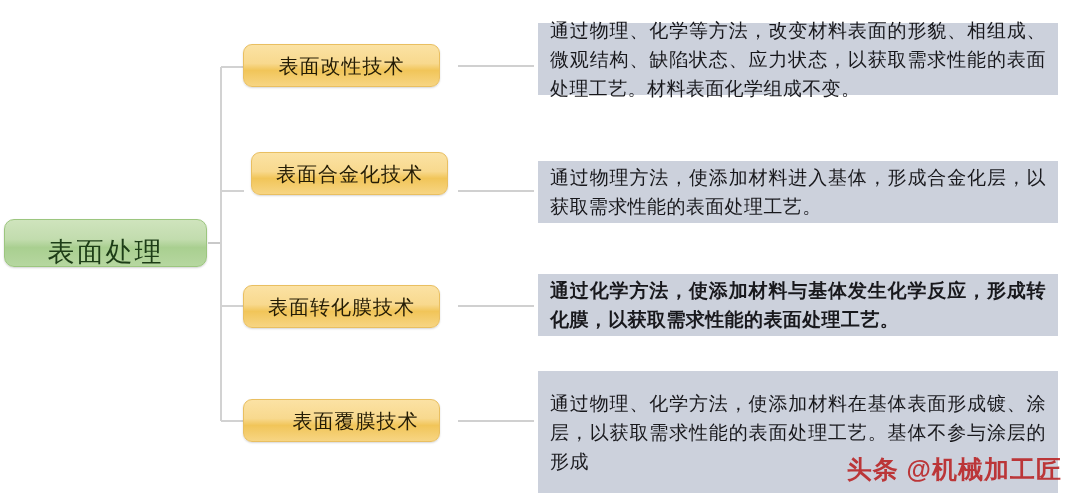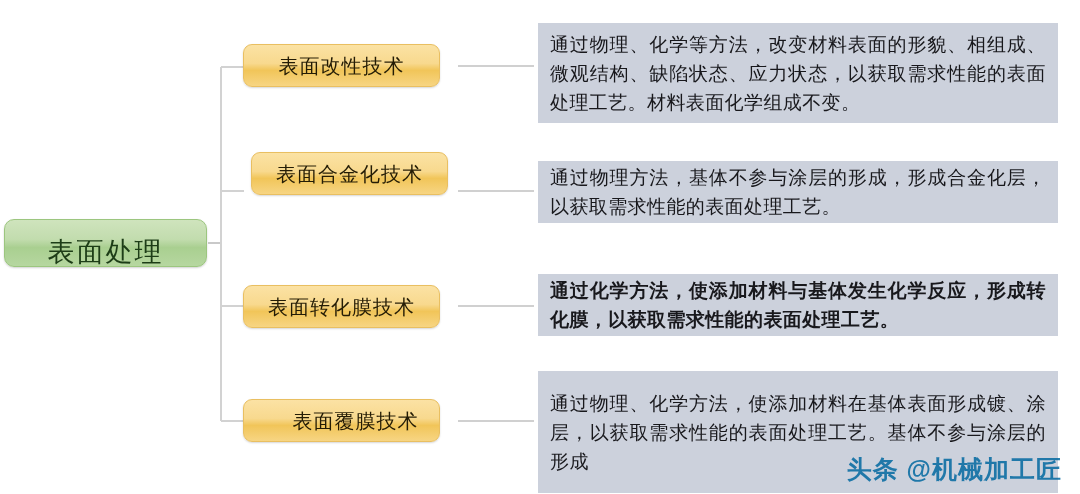--- a/index.html
+++ b/index.html
@@ -122,21 +122,21 @@
     text-align: justify;
   }
 
   
   .watermark {
     position: absolute;
     right: 18px;
     bottom: 8px;
     font-size: 25px;
     font-weight: bold;
-    color: #0369a1;
+    color: #b91c1c;
     opacity: 0.85;
     letter-spacing: 1px;
     font-family: "Liberation Sans", "DejaVu Sans", sans-serif;
     white-space: nowrap;
     margin-left: 40px;
   }
 </style>
 </head>
 <body>
 
@@ -150,30 +150,30 @@
   <div class="bracket-vertical"></div>
   <div class="bracket-stub" style="left:221px; top:66px;"></div>
   <div class="bracket-stub" style="left:221px; top:190px;"></div>
   <div class="bracket-stub" style="left:221px; top:305px;"></div>
   <div class="bracket-stub" style="left:221px; top:420px;"></div>
 
   <div class="branch-node" style="top:44px;">
     <span class="node-label">表面改性技术</span>
   </div>
   <div class="leaf-link" style="top:65px;"></div>
-  <div class="desc-box" style="top:23px; height:100px;">
+  <div class="desc-box" style="top:23px; height:72px;">
     <span class="desc-text">通过物理、化学等方法，改变材料表面的形貌、相组成、微观结构、缺陷状态、应力状态，以获取需求性能的表面处理工艺。材料表面化学组成不变。</span>
   </div>
 
   <div class="branch-node" style="top:152px;margin-left:8px;">
     <span class="node-label">表面合金化技术</span>
   </div>
   <div class="leaf-link" style="top:190px;"></div>
   <div class="desc-box" style="top:161px; height:62px;">
-    <span class="desc-text">通过物理方法，基体不参与涂层的形成，形成合金化层，以获取需求性能的表面处理工艺。</span>
+    <span class="desc-text">通过物理方法，使添加材料进入基体，形成合金化层，以获取需求性能的表面处理工艺。</span>
   </div>
 
   <div class="branch-node" style="top:285px;text-align:center;">
     <span class="node-label">表面转化膜技术</span>
   </div>
   <div class="leaf-link" style="top:305px;"></div>
   <div class="desc-box" style="top:274px; height:62px;font-weight:bold;">
     <span class="desc-text">通过化学方法，使添加材料与基体发生化学反应，形成转化膜，以获取需求性能的表面处理工艺。</span>
   </div>
 

